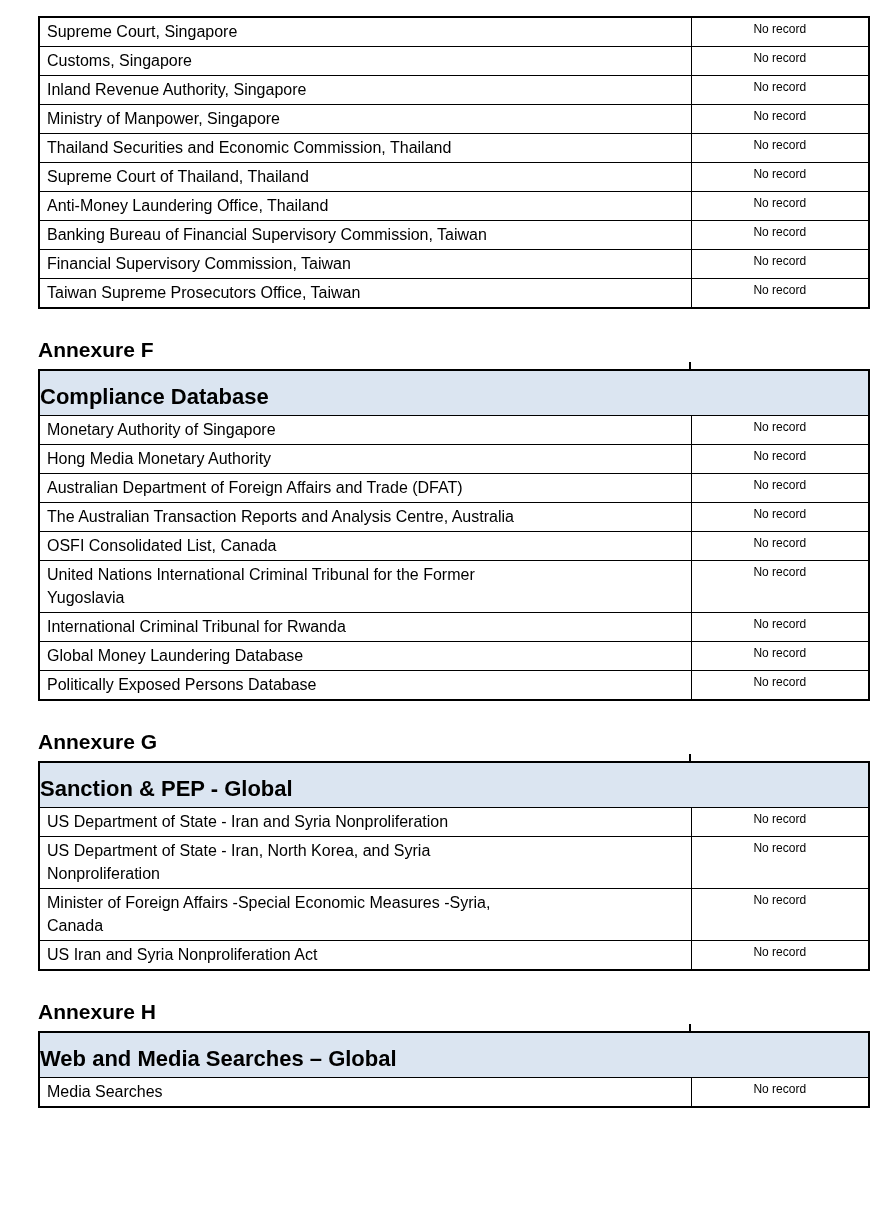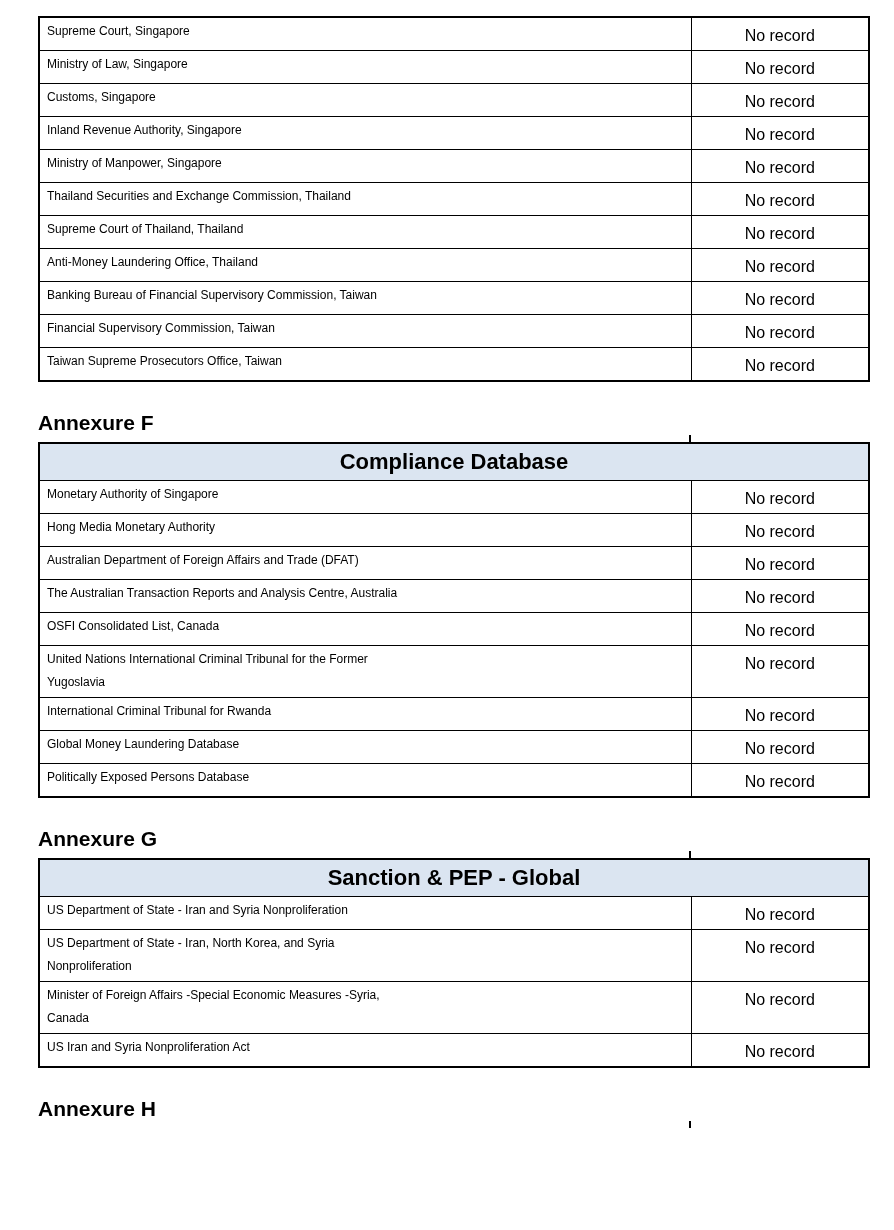--- a/index.html
+++ b/index.html
@@ -42,36 +42,36 @@
     border: 2px solid #000000;
   }
   col.c1 { width: 652px; }
   col.c2 { width: 178px; }
   td {
     border: 1.5px solid #000000;
     vertical-align: top;
   }
   .header-cell {
     background: #dbe5f1;
-    text-align: center;
+    text-align: left;
     font-weight: bold;
     font-size: 22px;
     line-height: 25px;
-    padding: 5px 0 6px 0;
+    padding: 13px 0 6px 0;
   }
   .src {
-    font-size: 12px;
+    font-size: 16px;
     line-height: 23px;
     padding: 2px 8px 3px 7px;
     white-space: pre-line;
   }
   .res {
-    font-size: 16px;
+    font-size: 12px;
     line-height: 23px;
-    padding: 6px 4px 3px 4px;
+    padding: 0 4px 3px 4px;
     text-align: center;
   }
 </style>
 </head>
 <body>
 
 <div class="content">
   <section class="annex-section">
 
     <div class="table-wrap">
@@ -81,42 +81,38 @@
             <col class="c1">
             <col class="c2">
           </colgroup>
         <tbody>
 
   <tr class="data-row">
     <td class="src">Supreme Court, Singapore</td>
     <td class="res">No record</td>
   </tr>
 
-  <tr class="data-row">
-    <td class="src">Ministry of Law, Singapore</td>
-    <td class="res">No record</td>
-  </tr>
 
   <tr class="data-row">
     <td class="src">Customs, Singapore</td>
     <td class="res">No record</td>
   </tr>
 
   <tr class="data-row">
     <td class="src">Inland Revenue Authority, Singapore</td>
     <td class="res">No record</td>
   </tr>
 
   <tr class="data-row">
     <td class="src">Ministry of Manpower, Singapore</td>
     <td class="res">No record</td>
   </tr>
 
   <tr class="data-row">
-    <td class="src">Thailand Securities and Exchange Commission, Thailand</td>
+    <td class="src">Thailand Securities and Economic Commission, Thailand</td>
     <td class="res">No record</td>
   </tr>
 
   <tr class="data-row">
     <td class="src">Supreme Court of Thailand, Thailand</td>
     <td class="res">No record</td>
   </tr>
 
   <tr class="data-row">
     <td class="src">Anti-Money Laundering Office, Thailand</td>
@@ -250,19 +246,26 @@
   <section class="annex-section">
     <div class="annexure-label">Annexure H</div>
     <div class="table-wrap">
       <div class="tick"></div>
       <table class="screen-table">
         <colgroup>
             <col class="c1">
             <col class="c2">
           </colgroup>
         <tbody>
-
-
+          <tr class="header-row">
+            <td colspan="2" class="header-cell">Web and Media Searches – Global</td>
+          </tr>
+
+
+  <tr class="data-row">
+    <td class="src">Media Searches</td>
+    <td class="res">No record</td>
+  </tr>
 </tbody>
       </table>
     </div>
   </section>
 </div>
 
 </body></html>

